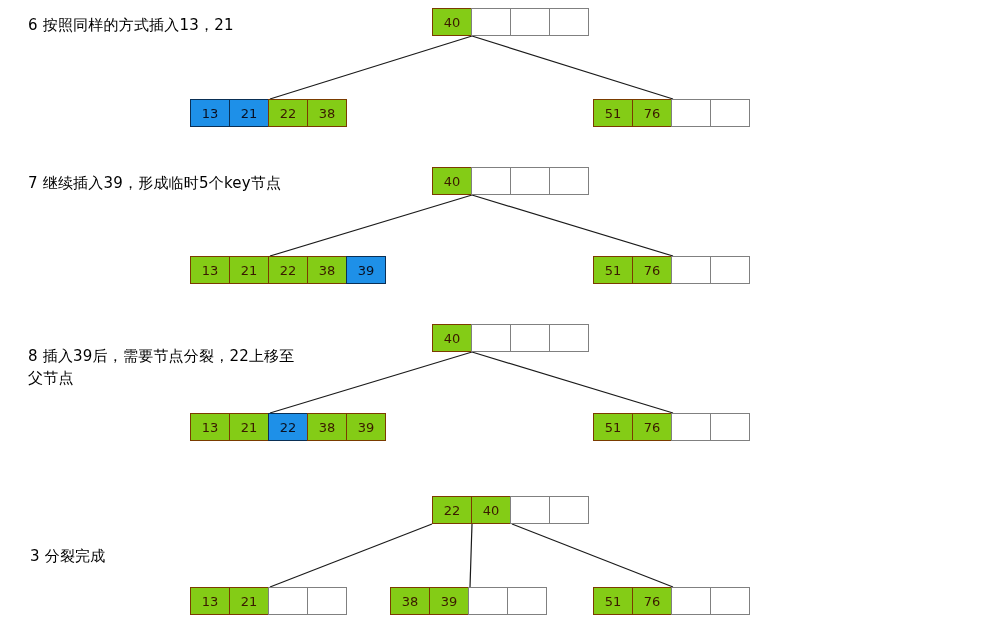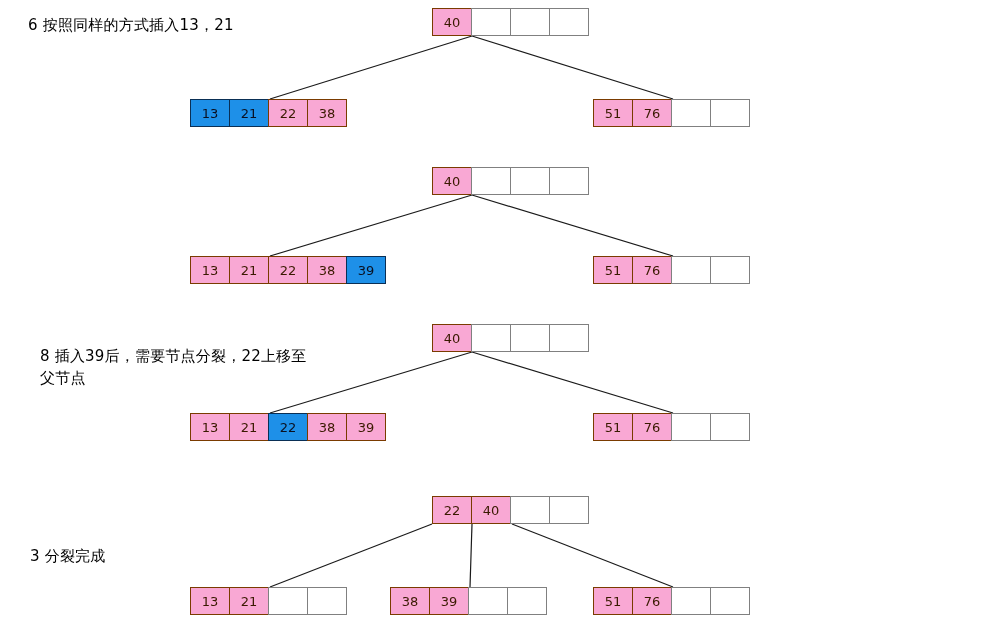--- a/index.html
+++ b/index.html
@@ -41,21 +41,21 @@
     margin-left: -1px;
     display: flex;
     align-items: center;
     justify-content: center;
     font-size: 13px;
     color: #3a1a00;
     background: #ffffff;
   }
   .cell:first-child { margin-left: 0; }
   .cell.orange {
-    background: #f9a8d4;
+    background: #84cc16;
     border-color: #7a3b00;
     color: #3a1a00;
   }
   .cell.blue {
     background: #1E90E8;
     border-color: #0a2f55;
     color: #0a1020;
   }
   svg.edges {
     position: absolute;
@@ -93,40 +93,41 @@
       <div class="cell blue">21</div>
       <div class="cell orange">22</div>
       <div class="cell orange">38</div>
     </div>
     <div class="node" style="left: 593px; top: 99px;">
       <div class="cell orange">51</div>
       <div class="cell orange">76</div>
       <div class="cell"></div>
       <div class="cell"></div>
     </div>
+    <div class="step-label" style="left: 28px; top: 172px;">7 继续插入39，形成临时5个key节点</div>
     <div class="node" style="left: 432px; top: 167px;">
       <div class="cell orange">40</div>
       <div class="cell"></div>
       <div class="cell"></div>
       <div class="cell"></div>
     </div>
     <div class="node" style="left: 190px; top: 256px;">
       <div class="cell orange">13</div>
       <div class="cell orange">21</div>
       <div class="cell orange">22</div>
       <div class="cell orange">38</div>
       <div class="cell blue">39</div>
     </div>
     <div class="node" style="left: 593px; top: 256px;">
       <div class="cell orange">51</div>
       <div class="cell orange">76</div>
       <div class="cell"></div>
       <div class="cell"></div>
     </div>
-    <div class="step-label" style="left: 40px; top: 345px;">8 插入39后，需要节点分裂，22上移至
+    <div class="step-label" style="left: 28px; top: 345px;">8 插入39后，需要节点分裂，22上移至
 父节点</div>
     <div class="node" style="left: 432px; top: 324px;">
       <div class="cell orange">40</div>
       <div class="cell"></div>
       <div class="cell"></div>
       <div class="cell"></div>
     </div>
     <div class="node" style="left: 190px; top: 413px;">
       <div class="cell orange">13</div>
       <div class="cell orange">21</div>

